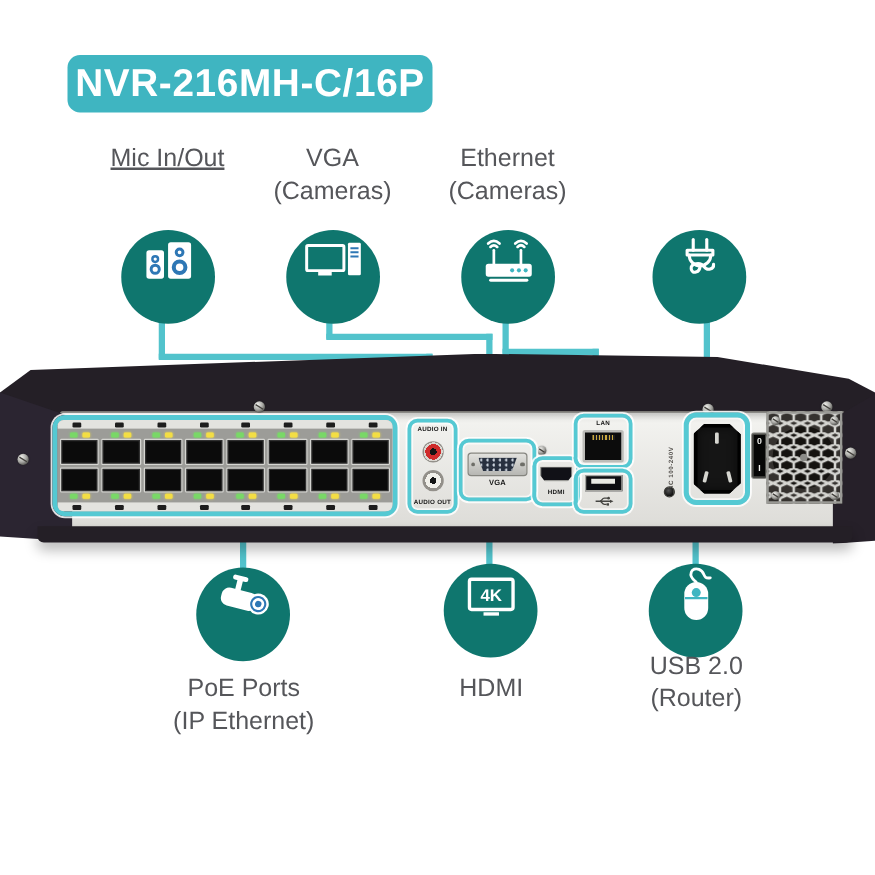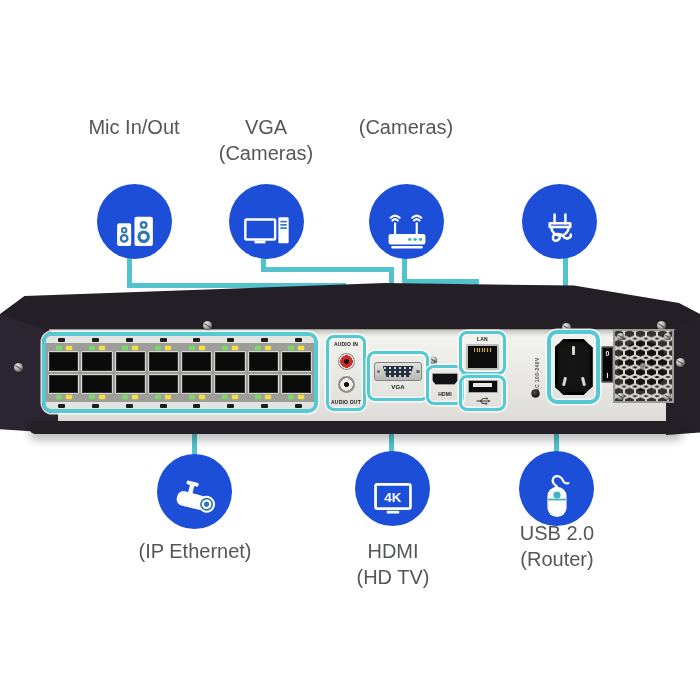--- a/index.html
+++ b/index.html
@@ -5,22 +5,22 @@
   html,body{margin:0;padding:0;background:#fff;}
   .stage{position:relative;width:700px;height:700px;background:#ffffff;overflow:hidden;
          font-family:"Liberation Sans",sans-serif;}
   .abs{position:absolute;}
   
   .badge{background:#3fb5c1;color:#fff;border-radius:10px;display:flex;align-items:center;
          justify-content:center;font-size:31px;font-weight:700;letter-spacing:.5px;}
   
   .callout{width:180px;text-align:center;color:#55565a;font-size:20px;line-height:26px;}
   
-  .circle{width:75px;height:75px;border-radius:50%;background:#1d4ed8;display:flex;
-          align-items:flex-end;justify-content:center;}
+  .circle{width:75px;height:75px;border-radius:50%;background:#0f766e;display:flex;
+          align-items:flex-start;justify-content:center;}
   
   .line{background:#52c3cc;}
   
   .topface{width:700px;height:50px;background:#241f26;
            clip-path:polygon(3.5% 26%,55% 0%,82% 5%,97% 40%,100% 62%,100% 100%,0 100%,0 62%);}
   .leftear{width:58px;height:124px;background:#2b2531;clip-path:polygon(0 4%,100% 20%,100% 100%,0 97%);}
   .rightear{width:34px;height:122px;background:#262029;clip-path:polygon(0 18%,100% 2%,100% 98%,0 100%);}
   .panel{width:628px;height:94px;background:linear-gradient(#f4f4f1,#dddcd8);
          border:1px solid #97978f;border-radius:2px;box-sizing:border-box;
          box-shadow:inset 0 3px 5px rgba(0,0,0,.22);}
@@ -95,29 +95,33 @@
   .vtext{writing-mode:vertical-rl;transform:rotate(180deg);font-size:5px;color:#514e4a;
          letter-spacing:.4px;font-weight:700;}
   .gscrew{width:9px;height:9px;border-radius:50%;background:radial-gradient(circle at 40% 35%,#555,#101010 70%);
           border:1px solid #3c3c38;box-sizing:border-box;}
 </style>
 </head>
 <body>
 
 <div class="stage">
 
-
-  <div class="abs callout" style="left:44px;top:114px;">
+  <div class="abs badge" style="left:54px;top:44px;width:292px;height:46px;">
+    <span>NVR-216MH-C/16P</span>
+  </div>
+
+  <div class="abs callout" style="left:44px;top:114px;text-decoration:underline;">
     <div>Mic In/Out</div>
   </div>
   <div class="abs callout" style="left:176px;top:114px;">
     <div>VGA</div>
     <div>(Cameras)</div>
   </div>
   <div class="abs callout" style="left:316px;top:114px;">
+    <div>Ethernet</div>
     <div>(Cameras)</div>
   </div>
 
   <div class="abs line" style="left:127px;top:256px;width:5px;height:31px;"></div>
   <div class="abs line" style="left:127px;top:283px;width:219px;height:5px;"></div>
   <div class="abs line" style="left:341px;top:283px;width:5px;height:52px;"></div>
 
   <div class="abs line" style="left:261px;top:256px;width:5px;height:15px;"></div>
   <div class="abs line" style="left:261px;top:267px;width:133px;height:5px;"></div>
   <div class="abs line" style="left:389px;top:267px;width:5px;height:84px;"></div>
@@ -438,24 +442,24 @@
   <div class="abs circle" style="left:519px;top:451px;">
     <svg viewBox="0 0 48 48" width="54" height="54">
       <path d="M24 13 c-7 -5 -3 -11 2 -9 c5 2 2 7 8 6" fill="none" stroke="#fff" stroke-width="2" stroke-linecap="round"></path>
       <rect x="15.5" y="13" width="17" height="27" rx="8.5" fill="#fff"></rect>
       <path d="M16 24.5 H32" stroke="#3fb5c1" stroke-width="1.6"></path>
       <circle cx="24" cy="20.5" r="3.2" fill="#3fb5c1"></circle>
     </svg>
   </div>
 
   <div class="abs callout" style="left:105px;top:538px;">
+    <div>PoE Ports</div>
     <div>(IP Ethernet)</div>
   </div>
   <div class="abs callout" style="left:303px;top:538px;">
     <div>HDMI</div>
-    <div>(HD TV)</div>
   </div>
   <div class="abs callout" style="left:467px;top:520px;">
     <div>USB 2.0</div>
     <div>(Router)</div>
   </div>
 
 </div>
 
 </body></html>

